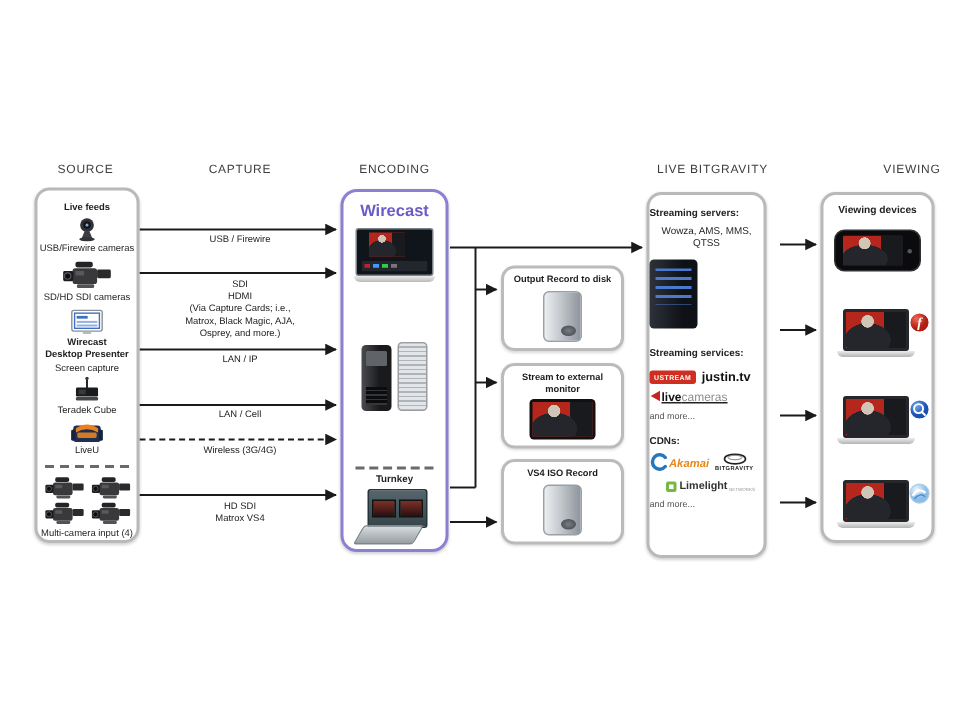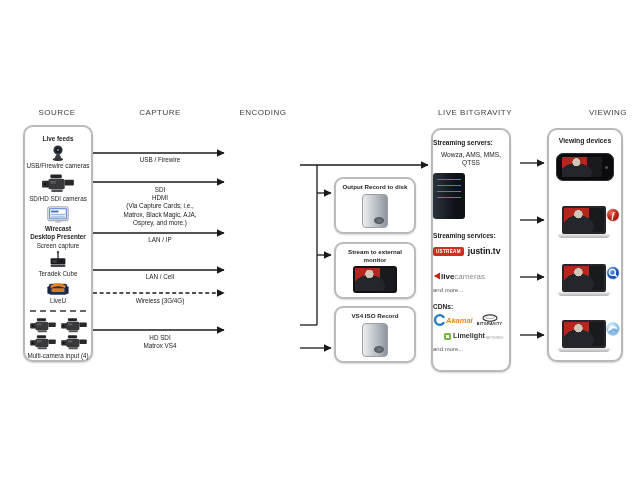--- a/index.html
+++ b/index.html
@@ -66,21 +66,21 @@
   #strPanel{left:431px;top:128px;width:80px;height:244px;display:flex;flex-direction:column;
             padding-top:9px;}
   .shead{font-size:6.6px;font-weight:bold;}
   .server{width:32px;height:46px;margin-top:6px;border-radius:3px;background:linear-gradient(90deg,#2e333b,#0e1116 70%);position:relative;}
   .server:before{content:"";position:absolute;left:4px;right:4px;top:6px;height:24px;
       background:repeating-linear-gradient(180deg,#4a7ace 0 1.5px,transparent 1.5px 6px);}
   .logorow{display:flex;align-items:center;gap:4px;margin-top:7px;}
   .ustream{display:inline-block;background:#cf2e21;color:#fff;font-size:4.6px;font-weight:bold;
            letter-spacing:.3px;padding:2px 3px;border-radius:2px;}
   .jtv{font-size:8.5px;font-weight:bold;color:#111;}
-  .lstream{display:flex;align-items:center;margin-top:16px;}
+  .lstream{display:flex;align-items:center;margin-top:4px;text-decoration:underline;}
   .lstream b{font-size:8px;color:#111;}
   .lstream i{font-size:8px;font-style:normal;color:#8e8e8e;}
   .more{font-size:6px;color:#555;margin-top:6px;}
   .akamai{display:flex;align-items:center;gap:1px;}
   .akamai i{font-size:7.5px;font-weight:bold;font-style:italic;color:#e8871d;}
   .bitg{display:flex;flex-direction:column;align-items:center;}
   .bitg b{font-size:3.8px;letter-spacing:.3px;color:#1c1c1c;}
   .lime{display:flex;align-items:flex-end;margin-top:5px;padding-left:11px;}
   .lime-sq{width:7px;height:7px;background:#76b843;border-radius:1.5px;display:inline-block;position:relative;margin-right:2px;}
   .lime-sq:after{content:"";position:absolute;left:2px;top:2px;width:3px;height:3px;background:#fff;}
@@ -200,20 +200,43 @@
 HDMI
 (Via Capture Cards; i.e.,
 Matrox, Black Magic, AJA,
 Osprey, and more.)</div>
   <div class="caplbl" style="top:236px">LAN / IP</div>
   <div class="caplbl" style="top:273px">LAN / Cell</div>
   <div class="caplbl" style="top:297px">Wireless (3G/4G)</div>
   <div class="caplbl pre" style="top:334px">HD SDI
 Matrox VS4</div>
 
+  <div class="panel" id="encPanel">
+    <div id="wcTitle">Wirecast</div>
+    <div class="wc-laptop">
+      <div class="wc-screen">
+        <div class="vid wc-vid"></div>
+        <div class="wc-ui"></div>
+      </div>
+      <div class="wc-base"></div>
+    </div>
+    <div class="towers">
+      <div class="tower-black"></div>
+      <div class="tower-silver"></div>
+    </div>
+    <div class="enc-divider"></div>
+    <div id="turnkeyLbl">Turnkey</div>
+    <div class="turnkey">
+      <div class="tk-lid">
+        <div class="tk-scr"></div>
+        <div class="tk-scr"></div>
+      </div>
+      <div class="tk-base"></div>
+    </div>
+  </div>
 
   <div class="outbox" style="top:177px">
     <div class="lbl">Output Record to disk</div>
     <div class="hdd"></div>
   </div>
   <div class="outbox" style="top:242px">
     <div class="lbl pre">Stream to external
 monitor</div>
     <div class="tv">
         <div class="vid"></div>

